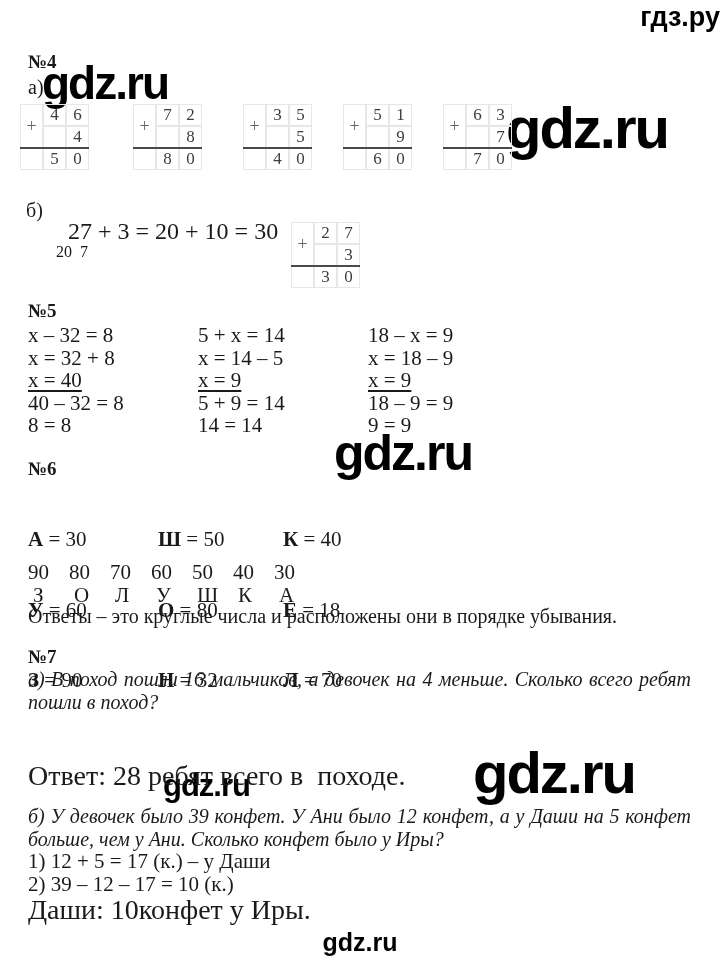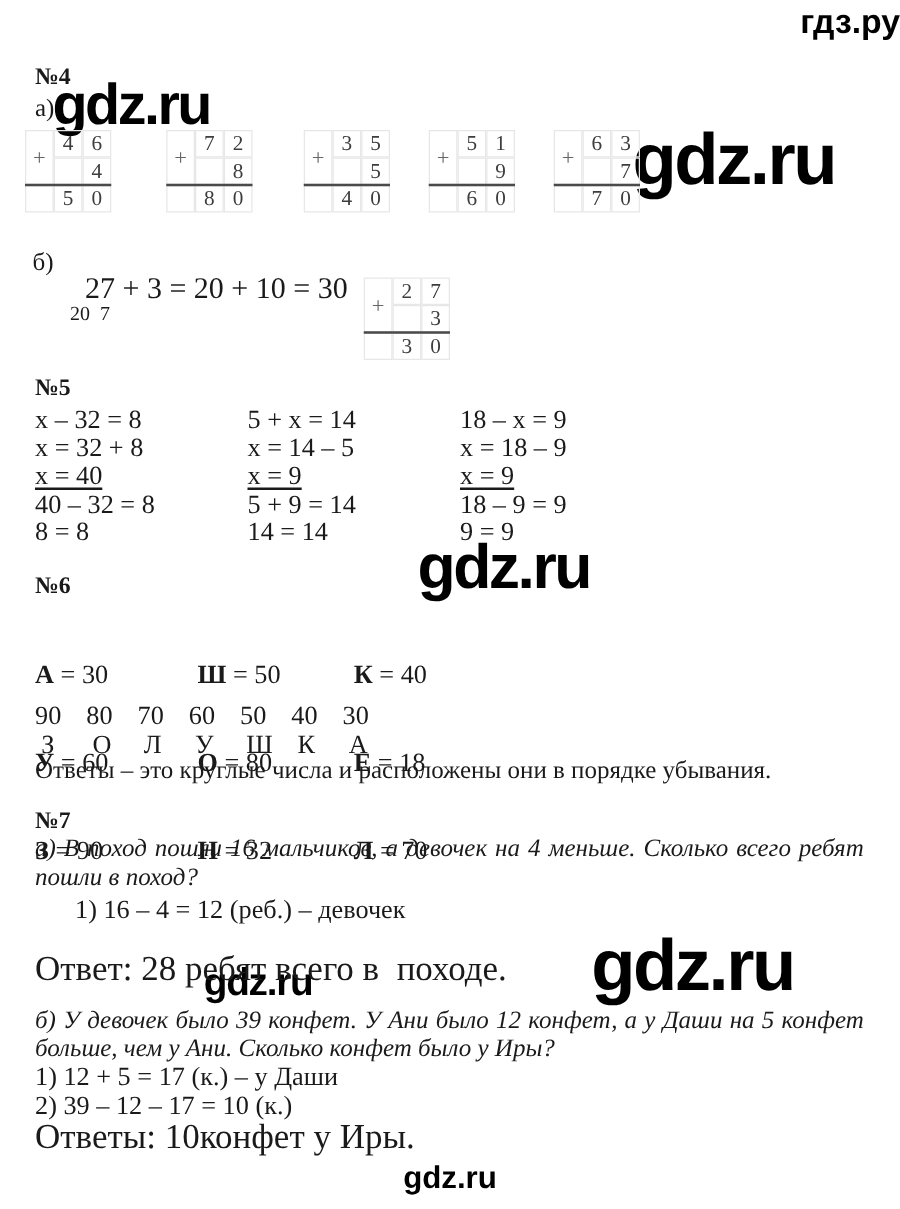--- a/index.html
+++ b/index.html
@@ -201,24 +201,23 @@
   </div>
 
   <div class="note" style="left:28px;top:605px;">Ответы – это круглые числа и расположены они в порядке убывания.</div>
 
   <div class="num-title" style="left:28px;top:646px;">№7</div>
 
   <div class="problem" style="left:28px;top:668px;">
     <div class="l1"><span>а)</span> <span>В поход пошли 16 мальчиков, а девочек на 4 меньше. Сколько всего ребят</span></div>
     <div>пошли в поход?</div>
   </div>
-  <div class="step" style="left:60px;top:715px;">1) 16 – 4 = 12 (реб.) – девочек</div>
   <div class="answer" style="left:28px;top:760px;">Ответ: 28 ребят всего в  походе.</div>
 
   <div class="problem" style="left:28px;top:805px;">
     <div class="l1"><span>б)</span> <span>У девочек было 39 конфет. У Ани было 12 конфет, а у Даши на 5 конфет</span></div>
     <div>больше, чем у Ани. Сколько конфет было у Иры?</div>
   </div>
   <div class="step" style="left:28px;top:849px;">1) 12 + 5 = 17 (к.) – у Даши</div>
   <div class="step" style="left:28px;top:872px;">2) 39 – 12 – 17 = 10 (к.)</div>
-  <div class="answer" style="left:28px;top:894px;">Ответы: 10конфет у Иры.</div>
+  <div class="answer" style="left:28px;top:894px;">Даши: 10конфет у Иры.</div>
 
 </div>
 
 </body></html>

